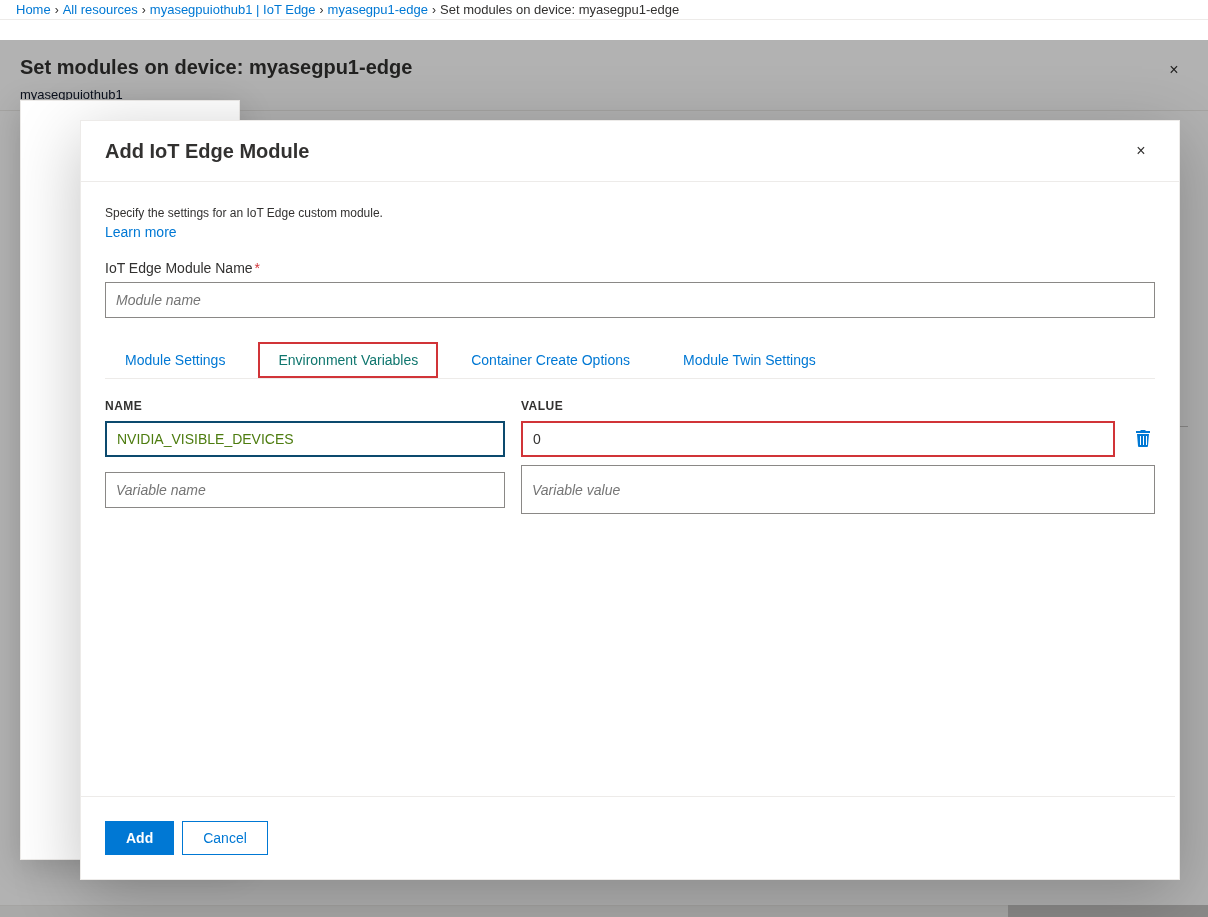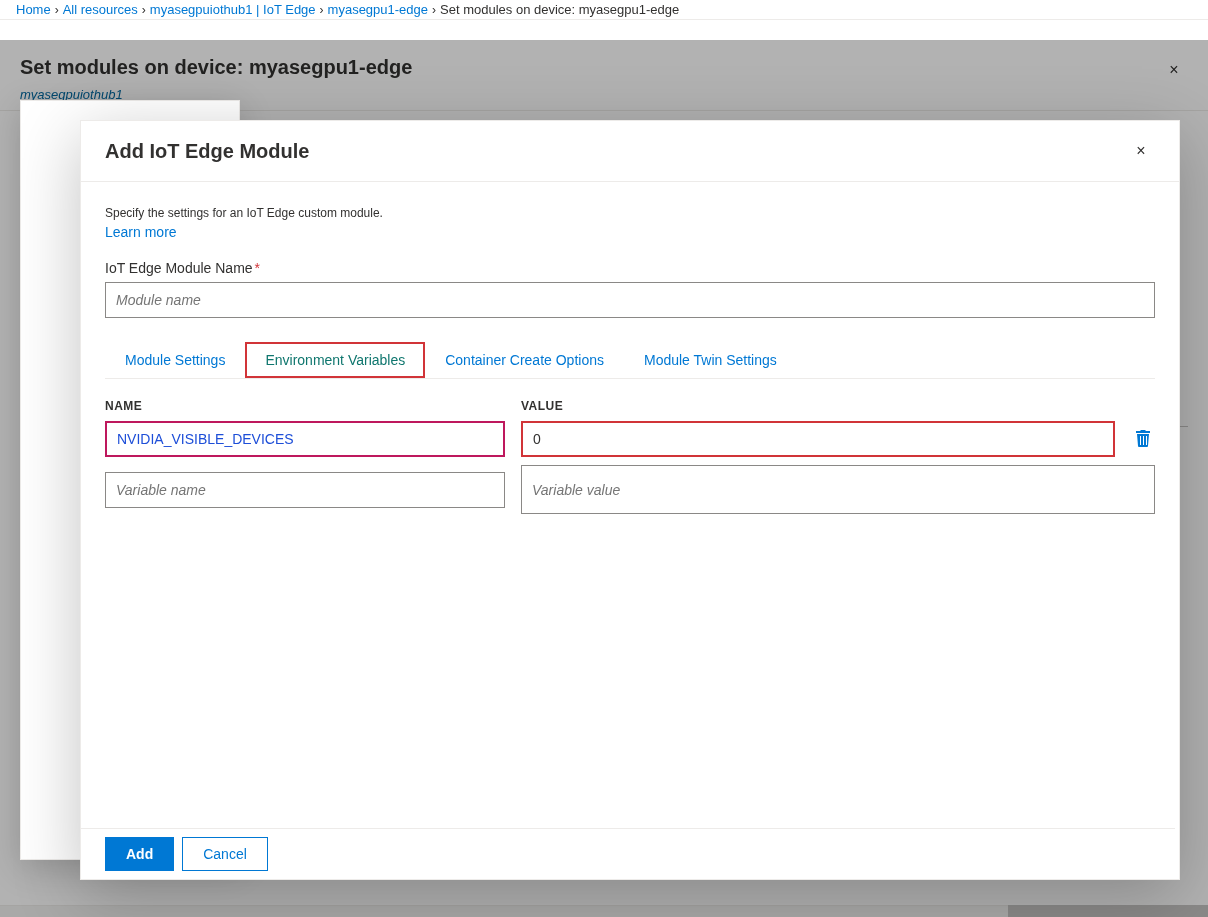--- a/index.html
+++ b/index.html
@@ -62,23 +62,22 @@
       padding: 16px 20px 8px 20px;
       border-bottom: 1px solid #edebe9;
     }
     .main-title {
       font-size: 20px;
       font-weight: 600;
       color: #323130;
     }
     .main-subtitle {
       font-size: 13px;
-      color: #0369a1;
+      color: #0f172a;
       margin-top: 8px;
-      font-style: italic;
     }
 
     
     .modal-backdrop {
       position: absolute;
       top: 40px;
       left: 0;
       width: 1208px;
       height: 877px;
       background: rgba(0,0,0,0.3);
@@ -196,21 +195,21 @@
       outline: none;
       font-family: inherit;
     }
 
     
     .tabs-container {
       display: flex;
       align-items: center;
       border-bottom: 1px solid #edebe9;
       margin-top: 24px;
-      gap: 0;
+      gap: 13px;
     }
 
     .tab {
       padding: 10px 20px;
       font-size: 14px;
       cursor: pointer;
       color: #0078d4;
       border: none;
       background: none;
       white-space: nowrap;
@@ -263,24 +262,24 @@
     .table-row {
       display: flex;
       gap: 16px;
       align-items: center;
       margin-bottom: 8px;
     }
 
     .name-input {
       width: 400px;
       height: 36px;
-      border: 2px solid #be185d;
+      border: 2px solid #0c4a6e;
       padding: 0 10px;
       font-size: 14px;
-      color: #1d4ed8;
+      color: #4d7c0f;
       outline: none;
       font-family: inherit;
     }
 
     .value-input {
       flex: 1;
       height: 36px;
       border: 2px solid #d13438;
       padding: 0 10px;
       font-size: 14px;
@@ -323,21 +322,21 @@
       display: flex;
       align-items: center;
     }
 
     
     .modal-footer {
       position: absolute;
       bottom: 0;
       left: 0;
       right: 4px;
-      padding: 8px 24px;
+      padding: 24px 24px;
       border-top: 1px solid #edebe9;
       display: flex;
       gap: 8px;
       background: #fff;
     }
 
     .btn-primary {
       background: #0078d4;
       color: #fff;
       border: 1px solid #0078d4;

